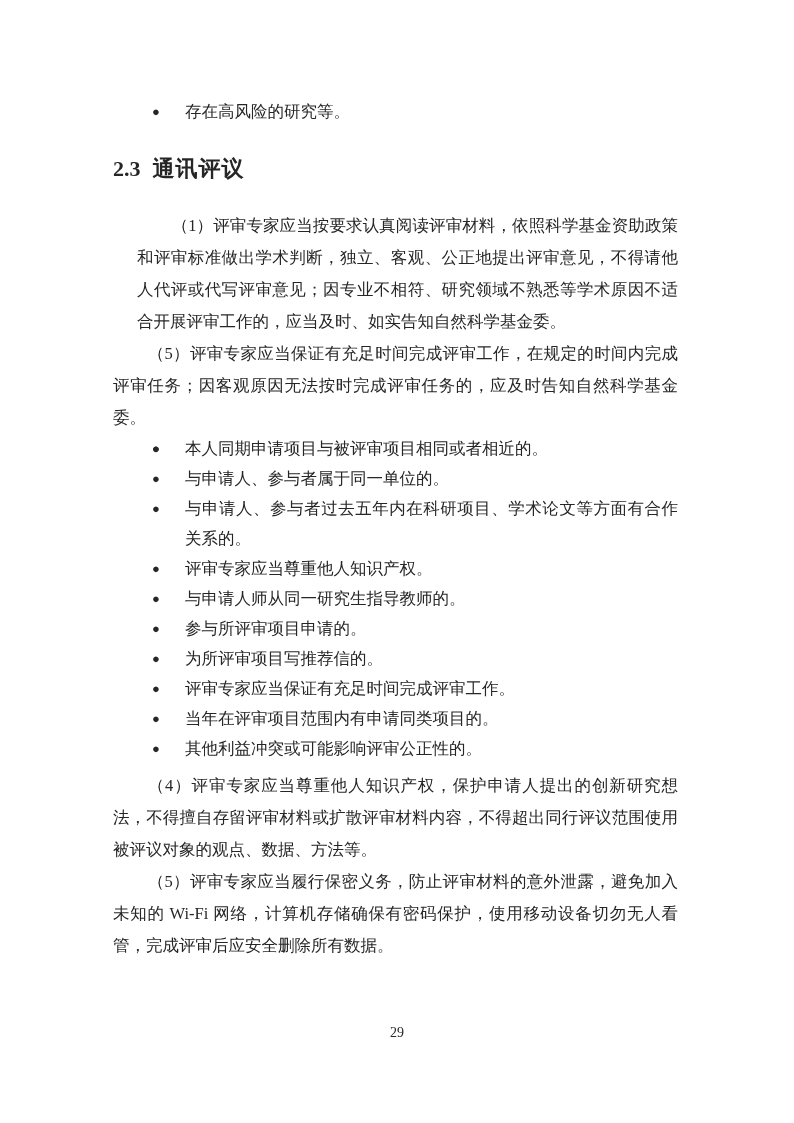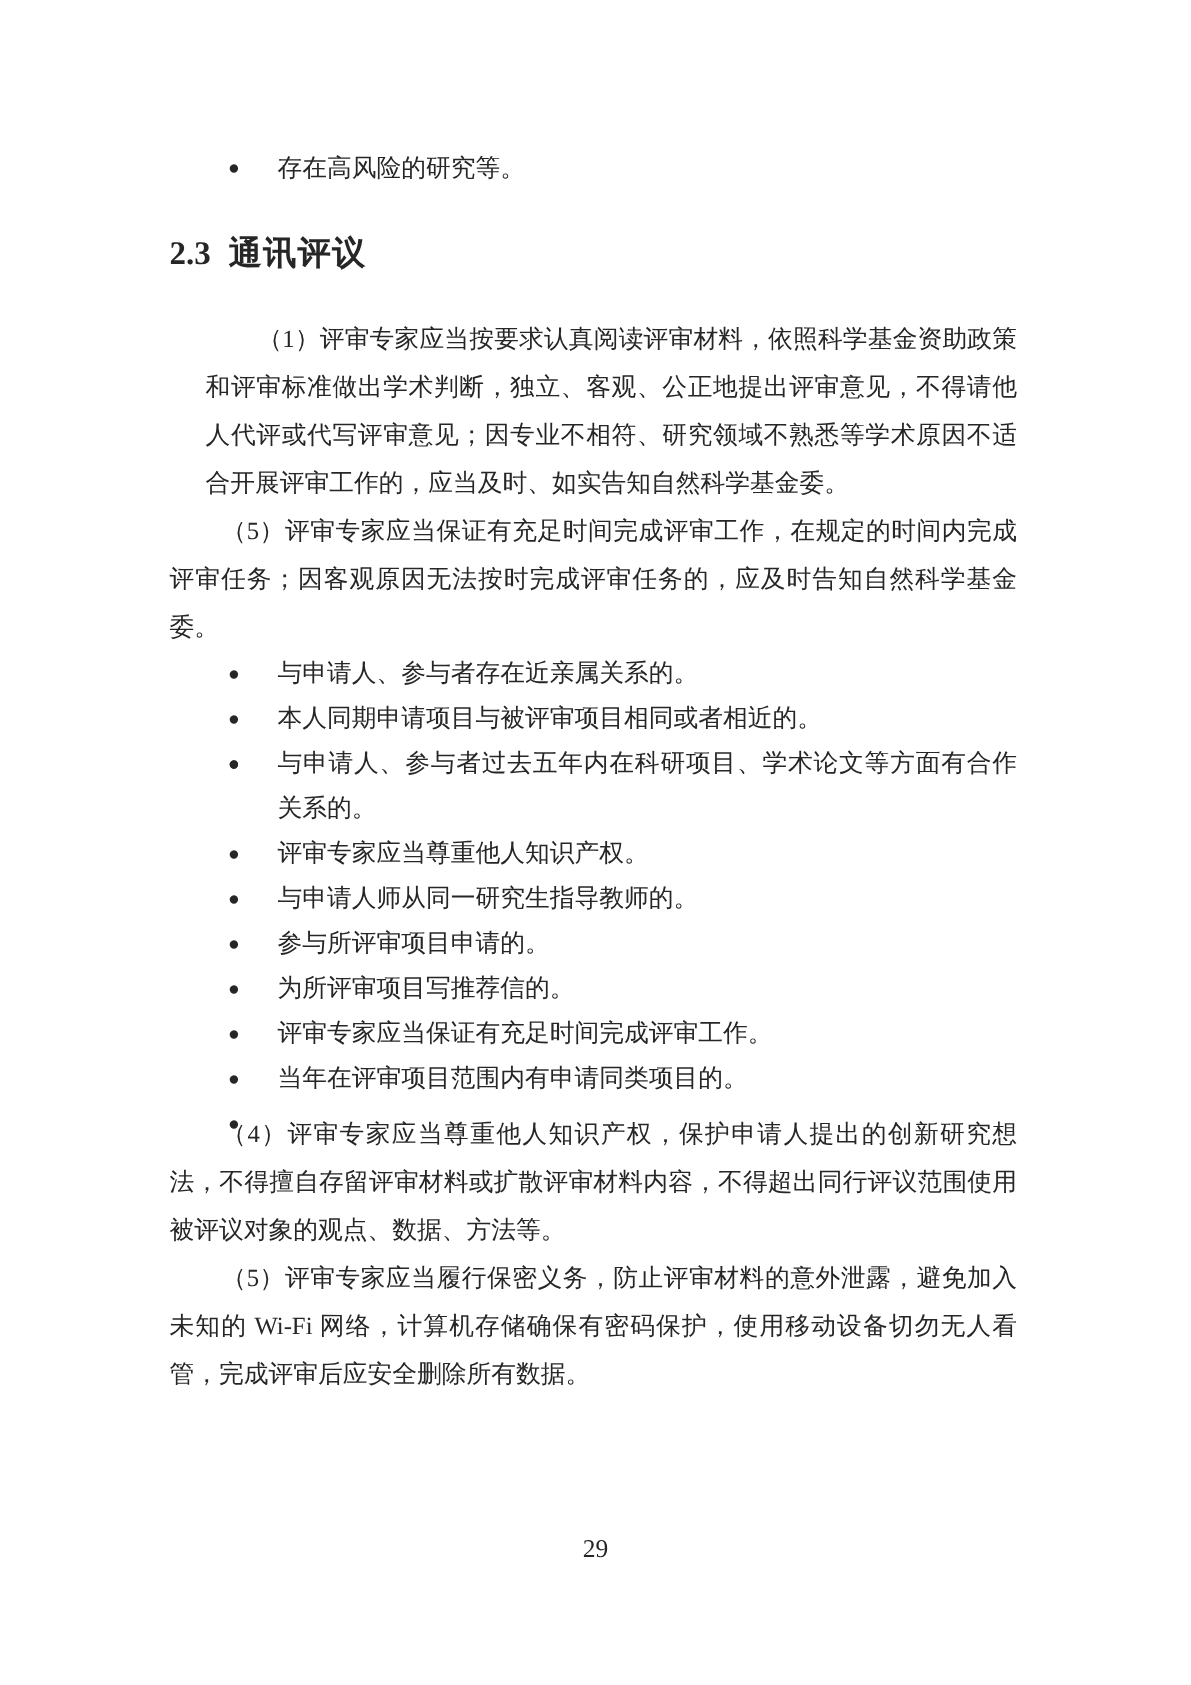--- a/index.html
+++ b/index.html
@@ -75,21 +75,21 @@
     font-size: 13px;
     line-height: 30px;
   }
   
   .footer {
     position: absolute;
     left: 0;
     right: 0;
     top: 1024px;
     text-align: center;
-    font-size: 17px;
+    font-size: 14px;
     line-height: 18px;
     color: #262626;
   }
 </style>
 </head>
 <body>
 
 <div class="page">
   <div class="content">
 
@@ -101,28 +101,28 @@
     <h2 class="section-heading">
       <span class="sec-num">2.3</span><span>通讯评议</span>
     </h2>
 
     <p class="para first">（1）评审专家应当按要求认真阅读评审材料，依照科学基金资助政策和评审标准做出学术判断，独立、客观、公正地提出评审意见，不得请他人代评或代写评审意见；因专业不相符、研究领域不熟悉等学术原因不适合开展评审工作的，应当及时、如实告知自然科学基金委。</p>
     <p class="para">（5）评审专家应当保证有充足时间完成评审工作，在规定的时间内完成评审任务；因客观原因无法按时完成评审任务的，应及时告知自然科学基金委。</p>
 
     <ul class="bullet-list">
       <li>
         <span class="bullet-mark">●</span>
-        <span>与申请人、参与者存在近亲属关系的。</span>
       </li>
       <li>
         <span class="bullet-mark">●</span>
         <span>本人同期申请项目与被评审项目相同或者相近的。</span>
       </li>
       <li>
         <span class="bullet-mark">●</span>
+        <span>与申请人、参与者属于同一单位的。</span>
       </li>
       <li>
         <span class="bullet-mark">●</span>
         <span>与申请人、参与者过去五年内在科研项目、学术论文等方面有合作关系的。</span>
       </li>
       <li>
         <span class="bullet-mark">●</span>
         <span>评审专家应当尊重他人知识产权。</span>
       </li>
       <li>
@@ -140,20 +140,21 @@
       <li>
         <span class="bullet-mark">●</span>
         <span>评审专家应当保证有充足时间完成评审工作。</span>
       </li>
       <li>
         <span class="bullet-mark">●</span>
         <span>当年在评审项目范围内有申请同类项目的。</span>
       </li>
       <li>
         <span class="bullet-mark">●</span>
+        <span>其他利益冲突或可能影响评审公正性的。</span>
       </li>
     </ul>
 
     <p class="para after-list">（4）评审专家应当尊重他人知识产权，保护申请人提出的创新研究想法，不得擅自存留评审材料或扩散评审材料内容，不得超出同行评议范围使用被评议对象的观点、数据、方法等。</p>
     <p class="para">（5）评审专家应当履行保密义务，防止评审材料的意外泄露，避免加入未知的 Wi-Fi 网络，计算机存储确保有密码保护，使用移动设备切勿无人看管，完成评审后应安全删除所有数据。</p>
 
   </div>
 
   <div class="footer">
     <span>29</span>

